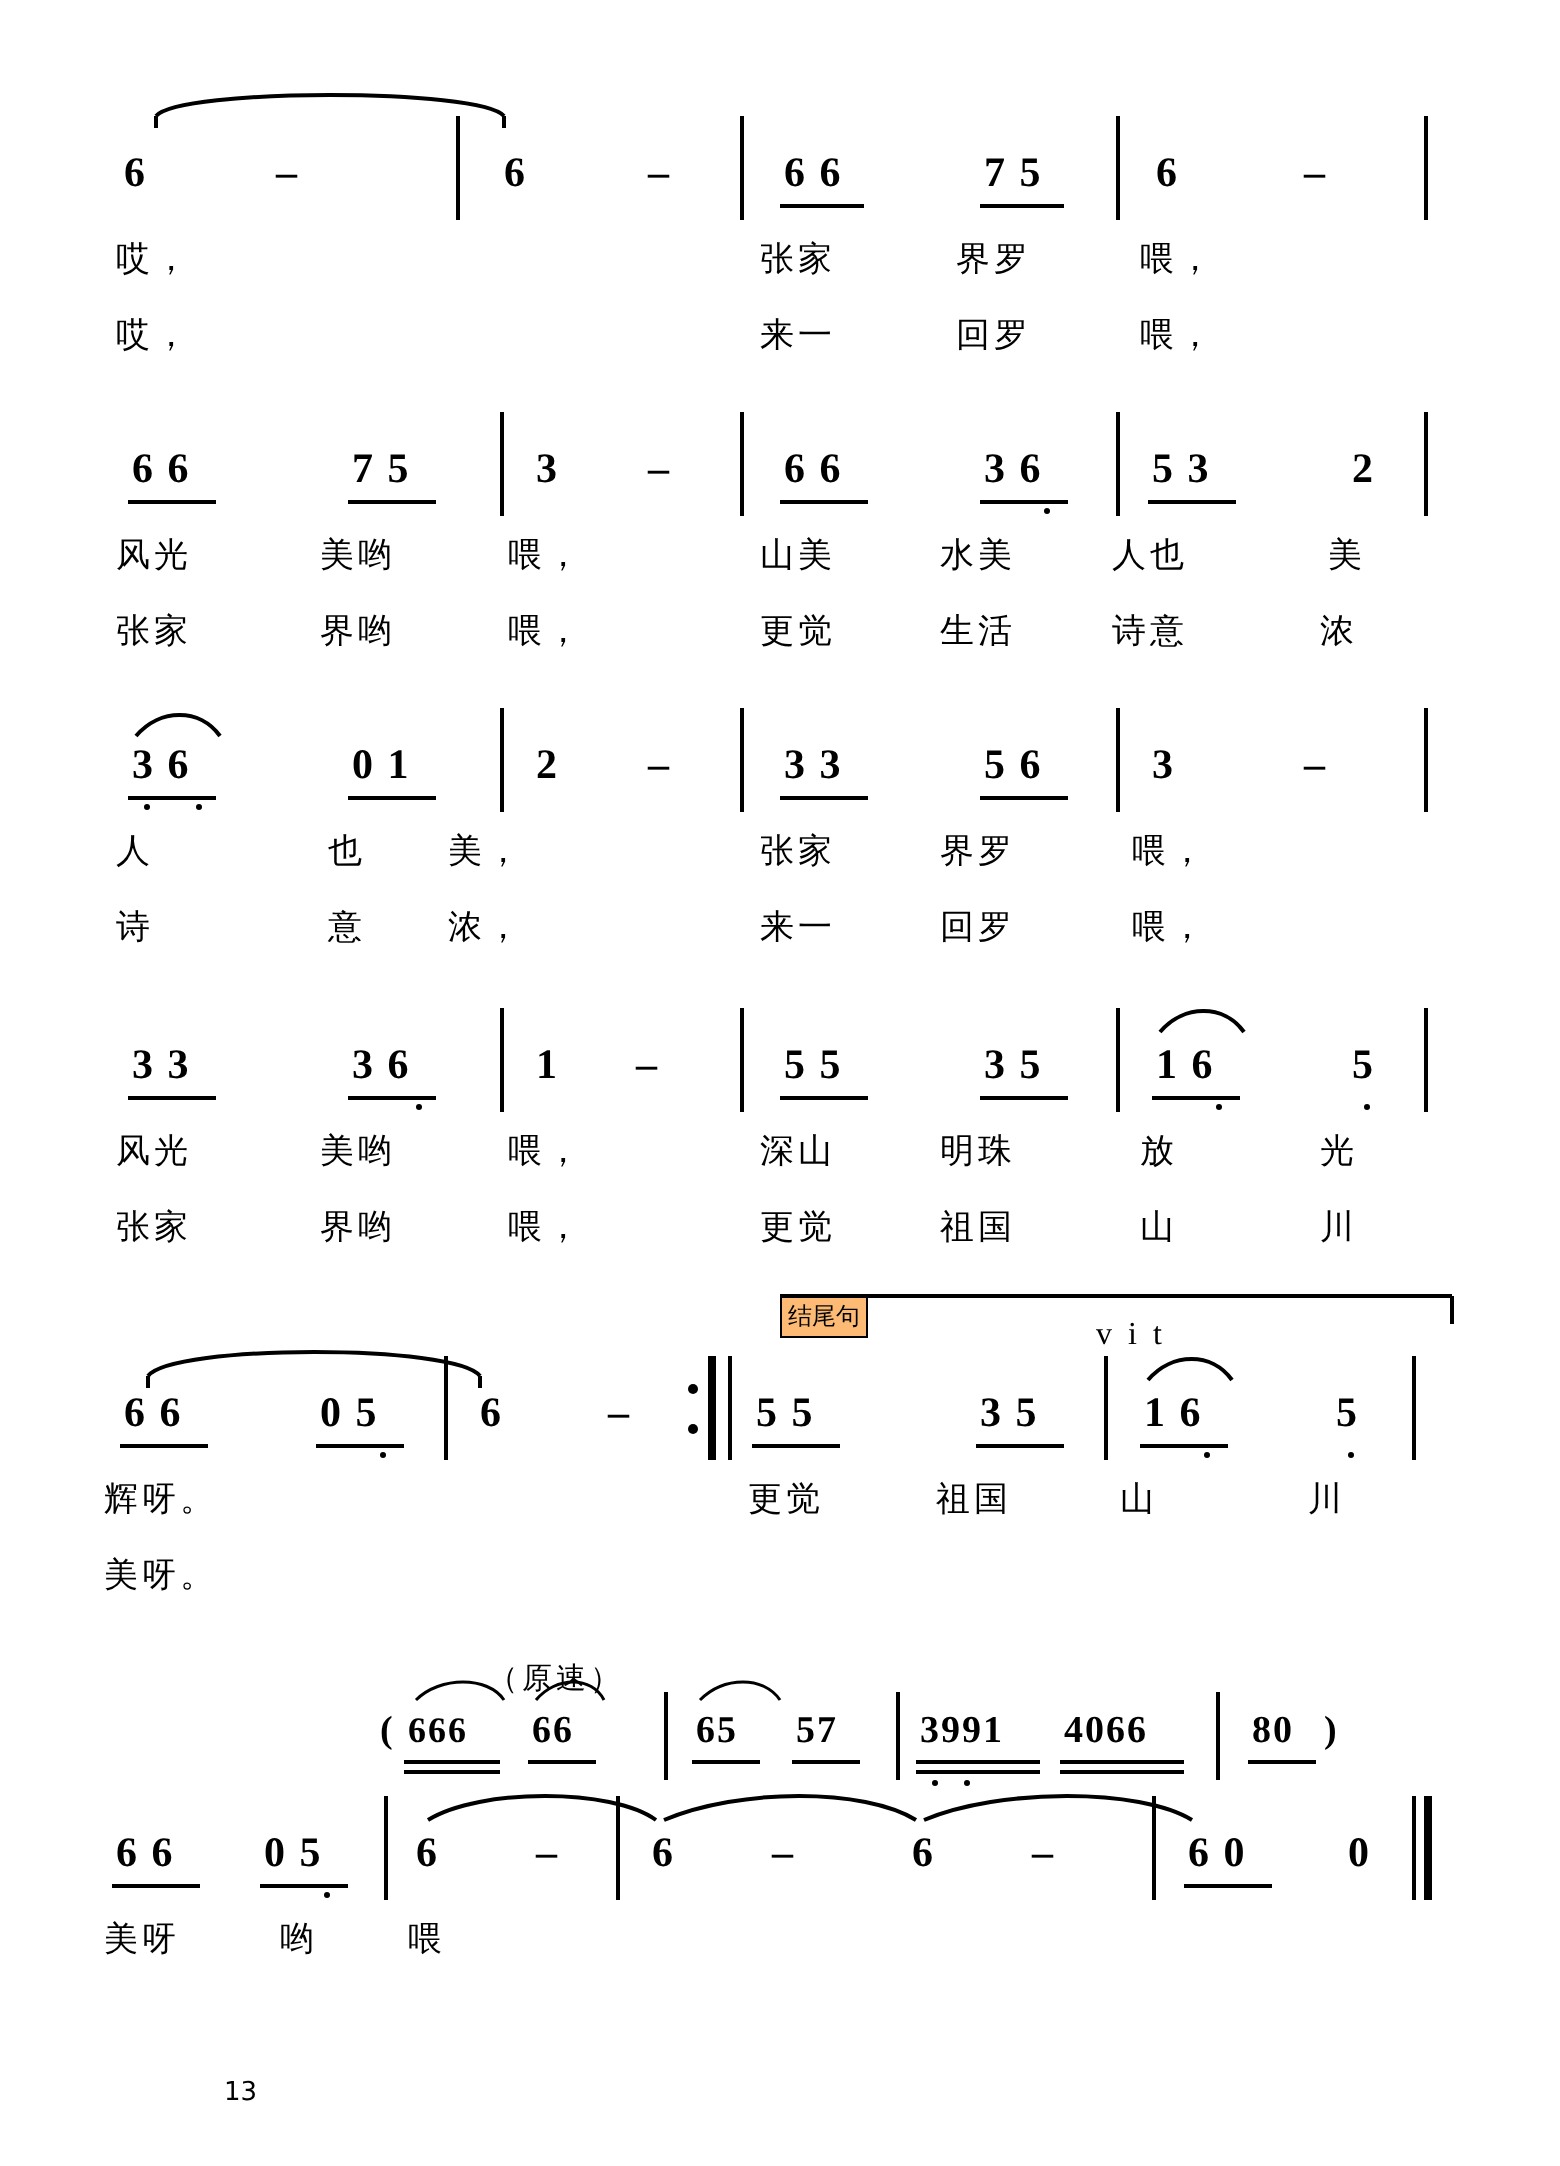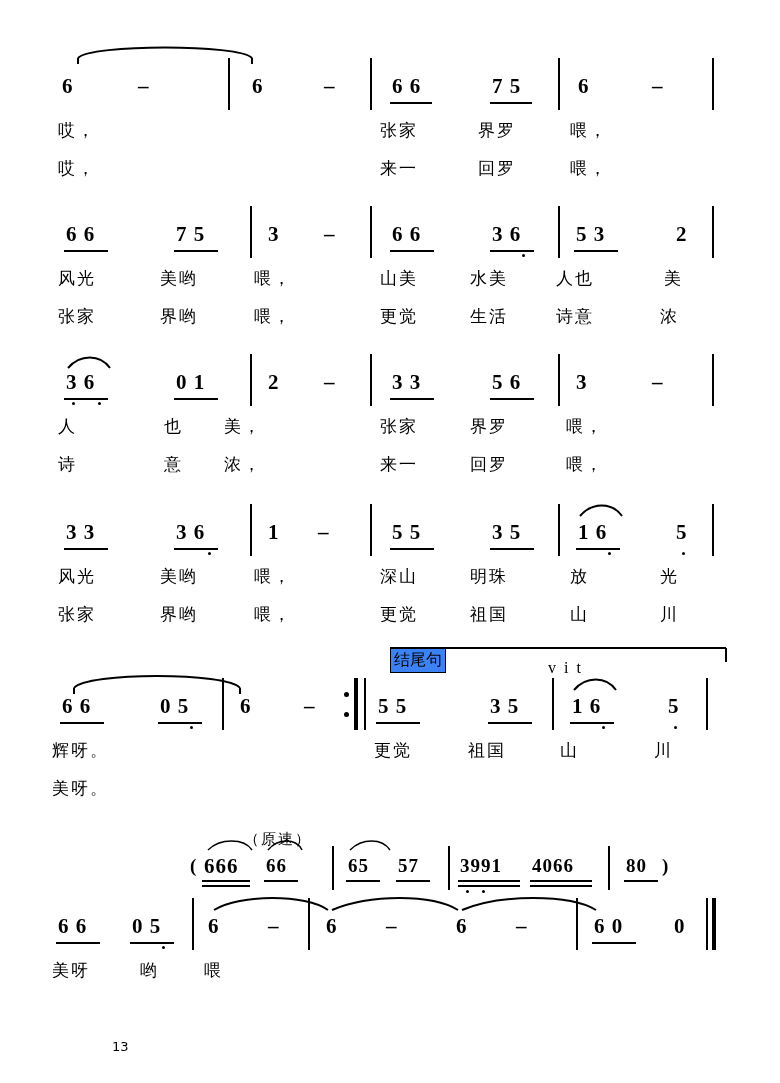--- a/index.html
+++ b/index.html
@@ -85,23 +85,23 @@
     position: absolute;
     left: 0; top: 0;
     width: 780px;
     height: 1083px;
     pointer-events: none;
   }
   .boxlabel {
     position: absolute;
     border: 1px solid #000;
     font-family: "DejaVu Sans", sans-serif;
-    font-size: 16px;
+    font-size: 12px;
     padding: 1px 3px;
-    background: #3b82f6;
+    background: #fdba74;
   }
 </style>
 </head>
 <body>
 
 <div class="sheet">
 
   <div class="abs num" style="left:62px; top:76px;">6</div>
   <div class="abs num" style="left:138px; top:76px;">–</div>
   <div class="abs num" style="left:252px; top:76px;">6</div>
@@ -269,21 +269,21 @@
   <div class="abs lyr" style="left:374px; top:742px;">更觉</div>
   <div class="abs lyr" style="left:468px; top:742px;">祖国</div>
   <div class="abs lyr" style="left:560px; top:742px;">山</div>
   <div class="abs lyr" style="left:654px; top:742px;">川</div>
 
   <div class="abs lyr" style="left:52px; top:780px;">美呀。</div>
 
   <div class="abs lyr" style="left:244px; top:832px; font-size:15px;">（原速）</div>
 
   <div class="abs num" style="left:190px; top:856px; font-size:19px;">(</div>
-  <div class="abs num" style="left:204px; top:856px; font-size:21px;">666</div>
+  <div class="abs num" style="left:204px; top:856px; font-size:18px;">666</div>
   <div class="ul1" style="left:202px; top:880px; width:48px;"></div>
   <div class="ul1" style="left:202px; top:885px; width:48px;"></div>
   <div class="abs num" style="left:266px; top:856px; font-size:19px;">66</div>
   <div class="ul1" style="left:264px; top:880px; width:34px;"></div>
   <div class="bar" style="left:332px; top:846px; height:44px;"></div>
   <div class="abs num" style="left:348px; top:856px; font-size:19px;">65</div>
   <div class="ul1" style="left:346px; top:880px; width:34px;"></div>
   <div class="abs num" style="left:398px; top:856px; font-size:19px;">57</div>
   <div class="ul1" style="left:396px; top:880px; width:34px;"></div>
   <div class="bar" style="left:448px; top:846px; height:44px;"></div>

